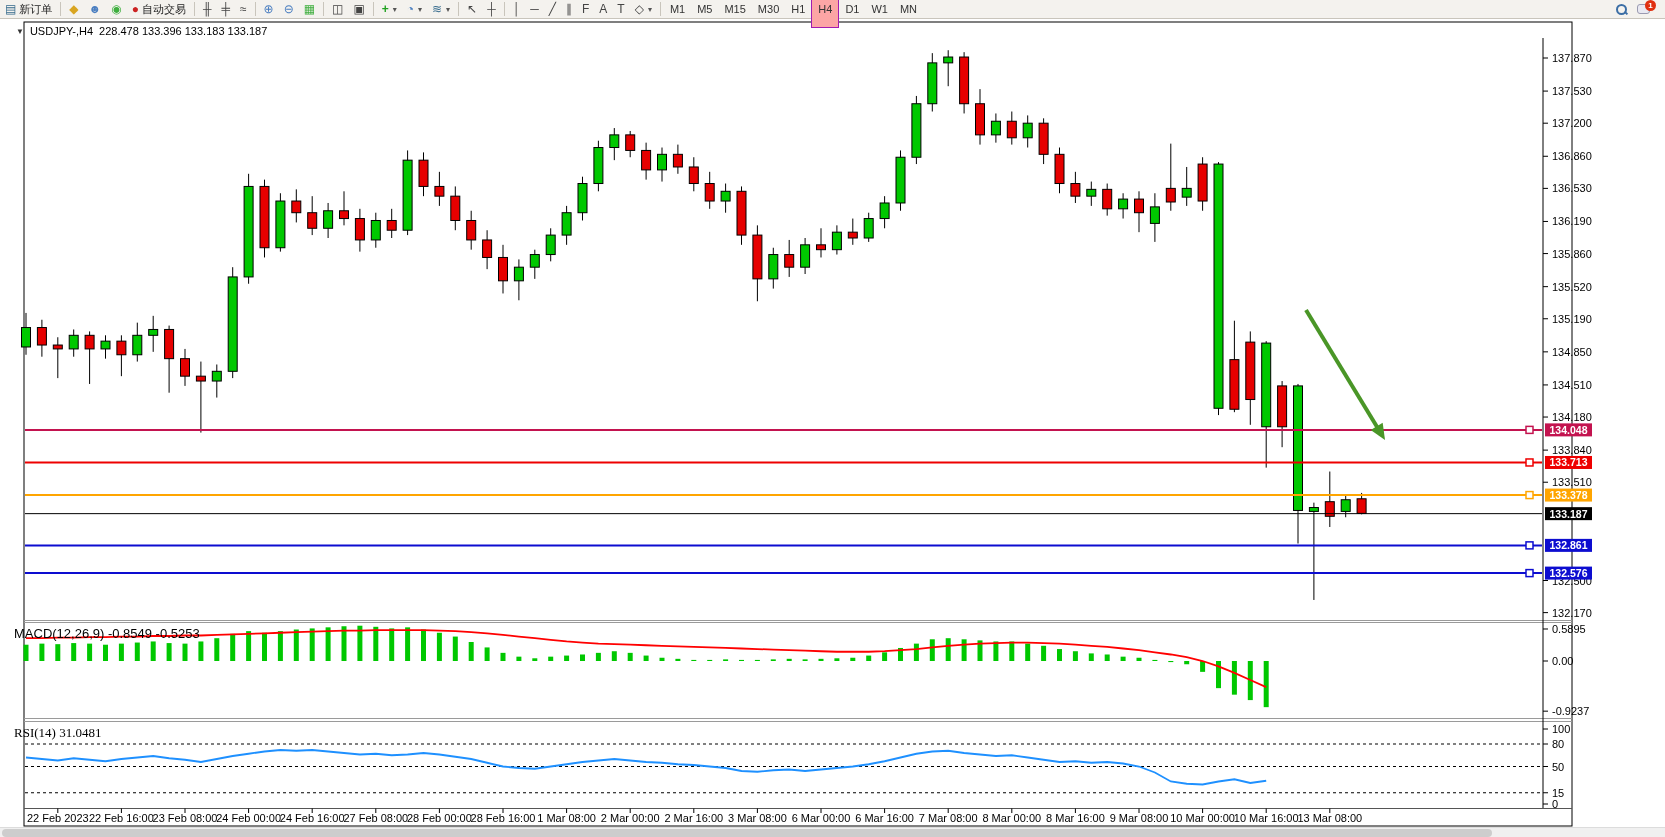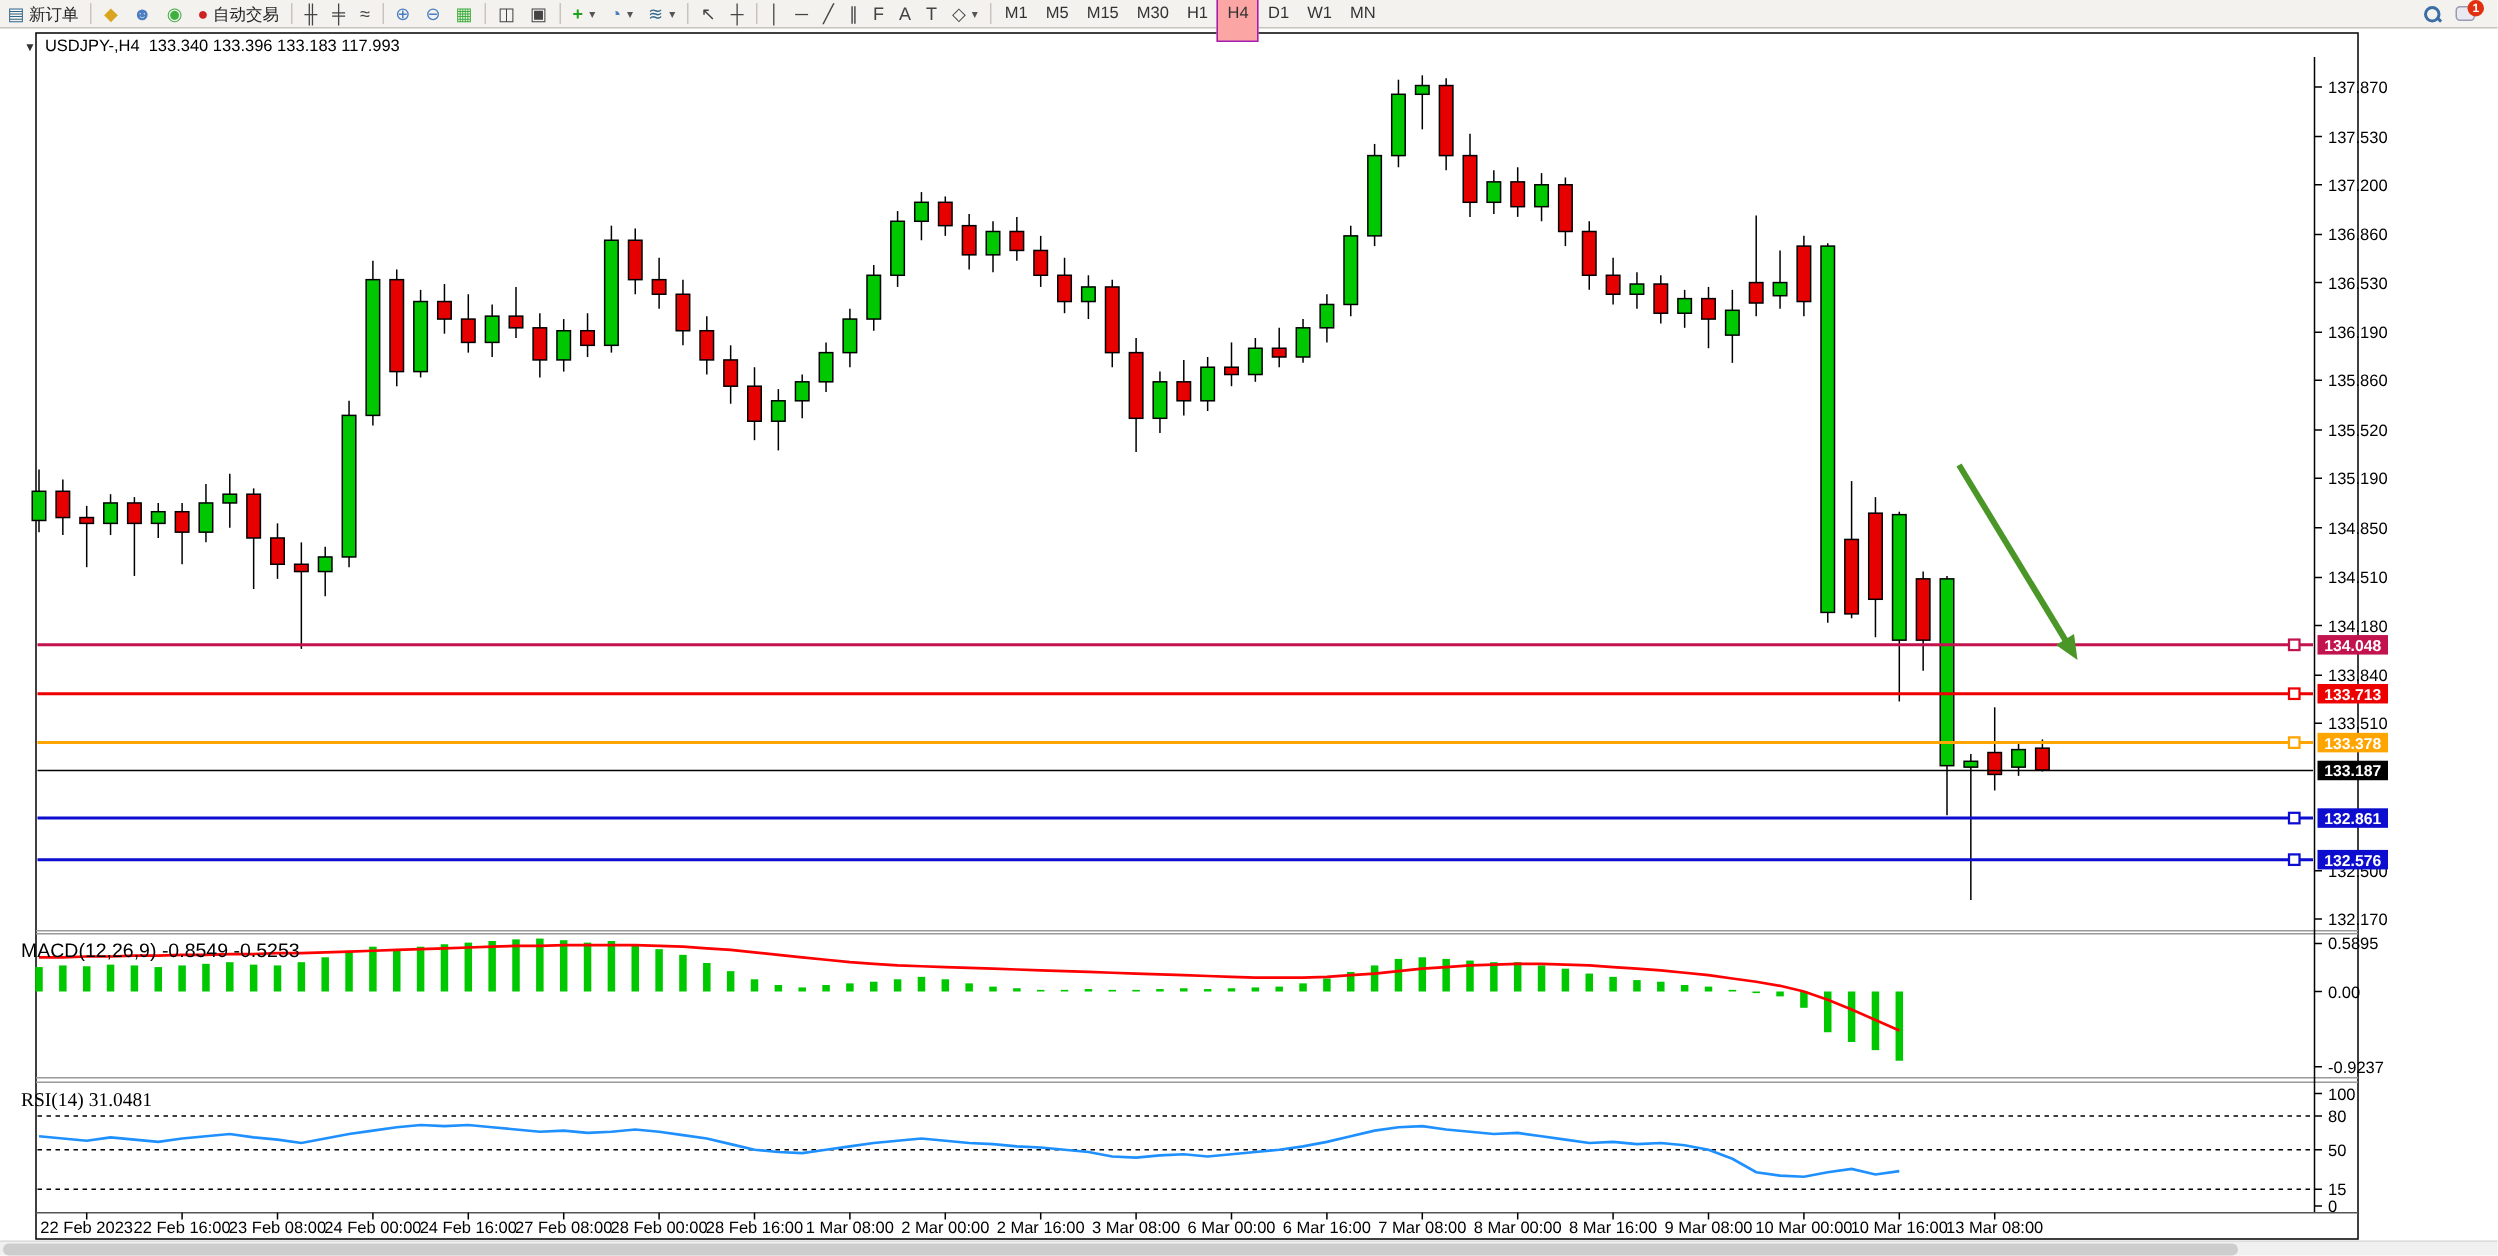--- a/index.html
+++ b/index.html
@@ -154,21 +154,21 @@
   <div class="tb-btn">
     <span class="bubble">
       <span class="badge">1</span>
     </span>
   </div>
 </div>
 
 <div class="chart-title">
   <span class="tri">▼</span>
   <span>USDJPY-,H4</span>
-  <span>133.340 133.396 133.183 117.993</span>
+  <span>228.478 133.396 133.183 133.187</span>
 </div>
 <div class="pane-label" style="left:14px; top:626px;">MACD(12,26,9) -0.8549 -0.5253</div>
 <div class="pane-label" style="left:14px; top:725px;font-family:Liberation Serif, serif;">RSI(14) 31.0481</div>
 
 <div id="svgwrap">
   <svg id="chart-svg" width="1665" height="837" xmlns="http://www.w3.org/2000/svg">
       <rect x="8" y="22" width="1548" height="804" fill="#fff" stroke="#000" stroke-width="1"></rect>
       <line x1="8" y1="620.5" x2="1556" y2="620.5" stroke="#9a9a9a" stroke-width="1"></line>
       <line x1="8" y1="622.5" x2="1556" y2="622.5" stroke="#9a9a9a" stroke-width="1"></line>
       <line x1="8" y1="718.5" x2="1556" y2="718.5" stroke="#9a9a9a" stroke-width="1"></line>

